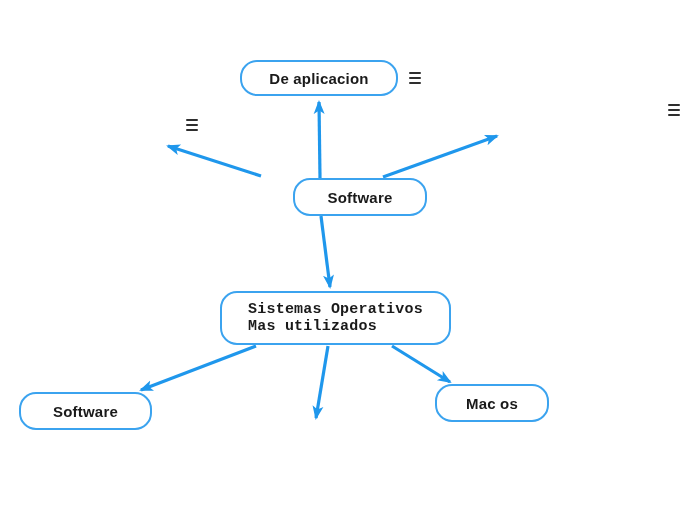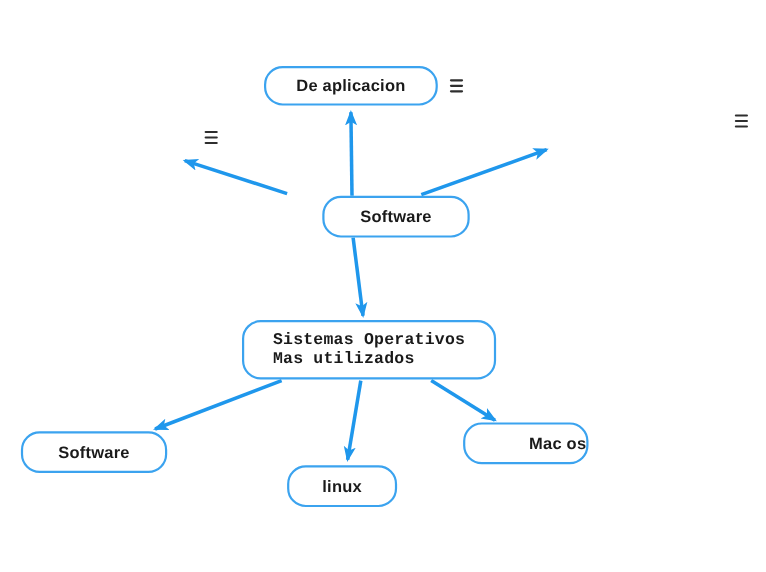--- a/index.html
+++ b/index.html
@@ -71,21 +71,21 @@
     border-radius:1px;
   }
   
   #n-aplicacion{left:240px;top:60px;width:158px;height:36px;}
   #n-sistema{left:37px;top:107px;width:138px;height:36px;}
   #n-programacion{left:460px;top:93px;width:193px;height:36px;}
   #n-software{left:253px;top:178px;width:134px;height:38px;margin-left:40px;}
   #n-sistemas{left:220px;top:291px;width:231px;height:54px;}
   #n-windows{left:19px;top:392px;width:133px;height:38px;}
   #n-linux{left:261px;top:423px;width:100px;height:38px;}
-  #n-macos{left:421px;top:384px;width:114px;height:38px;justify-content:flex-end;}
+  #n-macos{left:435px;top:384px;width:114px;height:38px;}
   #mi-aplicacion{left:409px;top:72px;}
   #mi-sistema{left:186px;top:119px;}
   #mi-programacion{left:668px;top:104px;}
 </style>
 </head>
 <body>
 
 <div class="canvas">
 
   <svg class="edges" viewBox="0 0 696 520">
@@ -130,21 +130,18 @@
 
   <div class="node multiline" id="n-sistemas">
     <span class="label">Sistemas Operativos
 Mas utilizados</span>
   </div>
 
   <div class="node" id="n-windows">
     <span class="label">Software</span>
   </div>
 
-  <div class="node" id="n-linux">
-    <span class="label">linux</span>
-  </div>
 
   <div class="node" id="n-macos">
     <span class="label">Mac os</span>
   </div>
 
 </div>
 
 </body></html>

